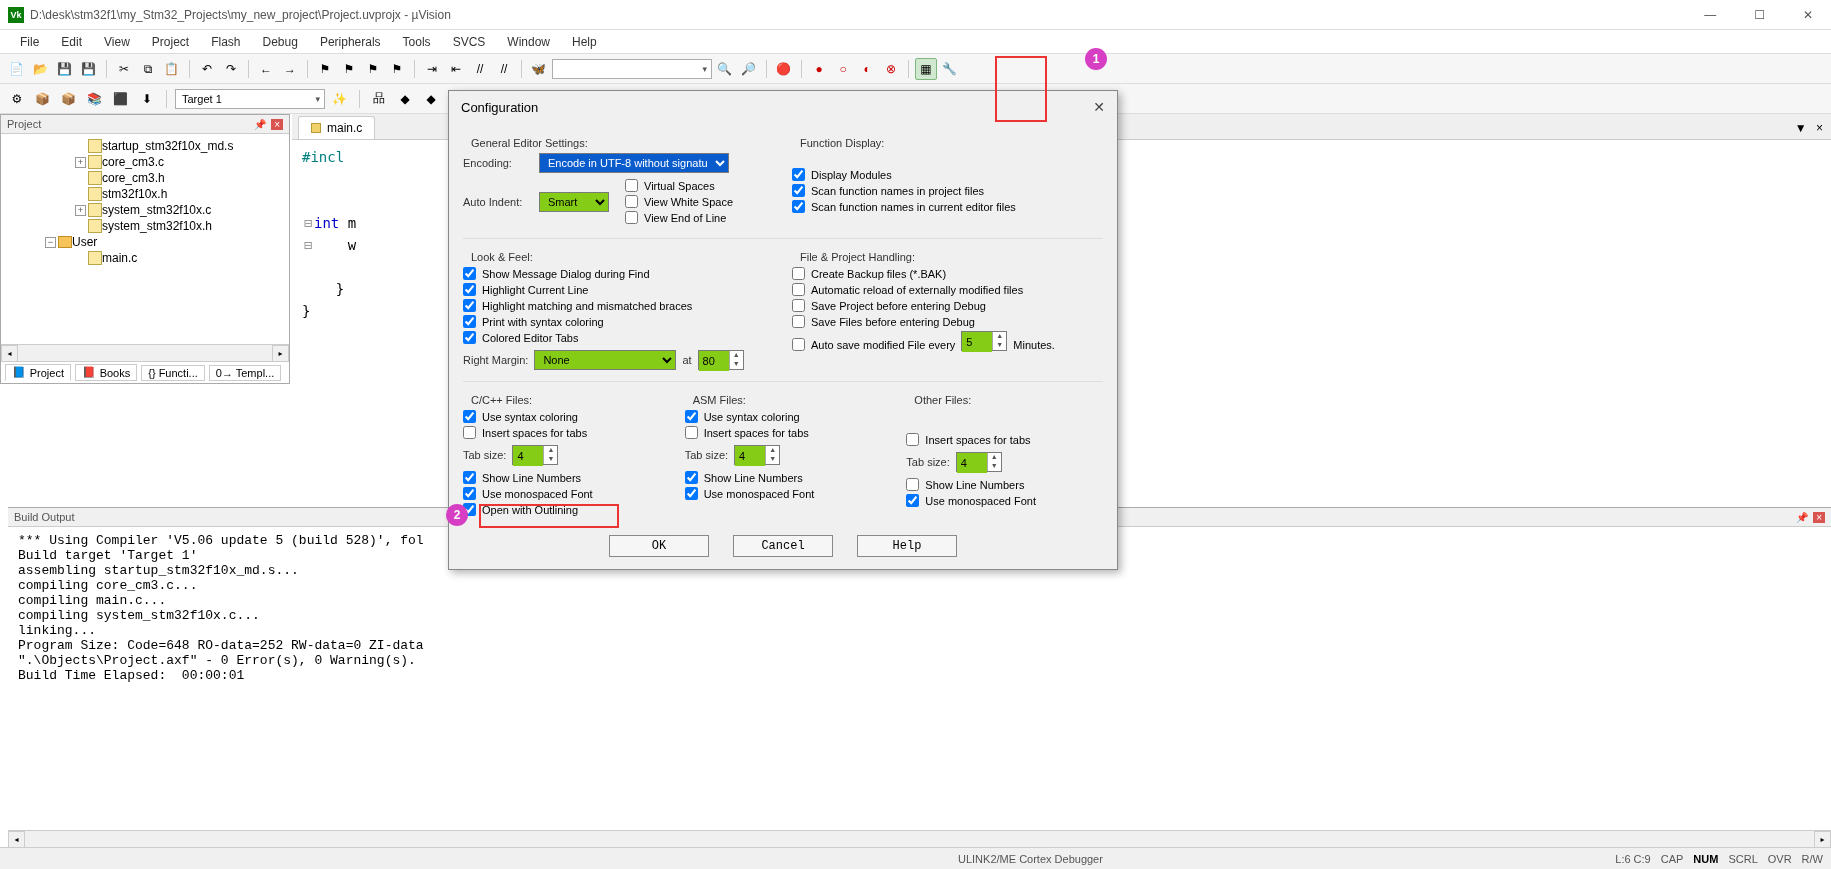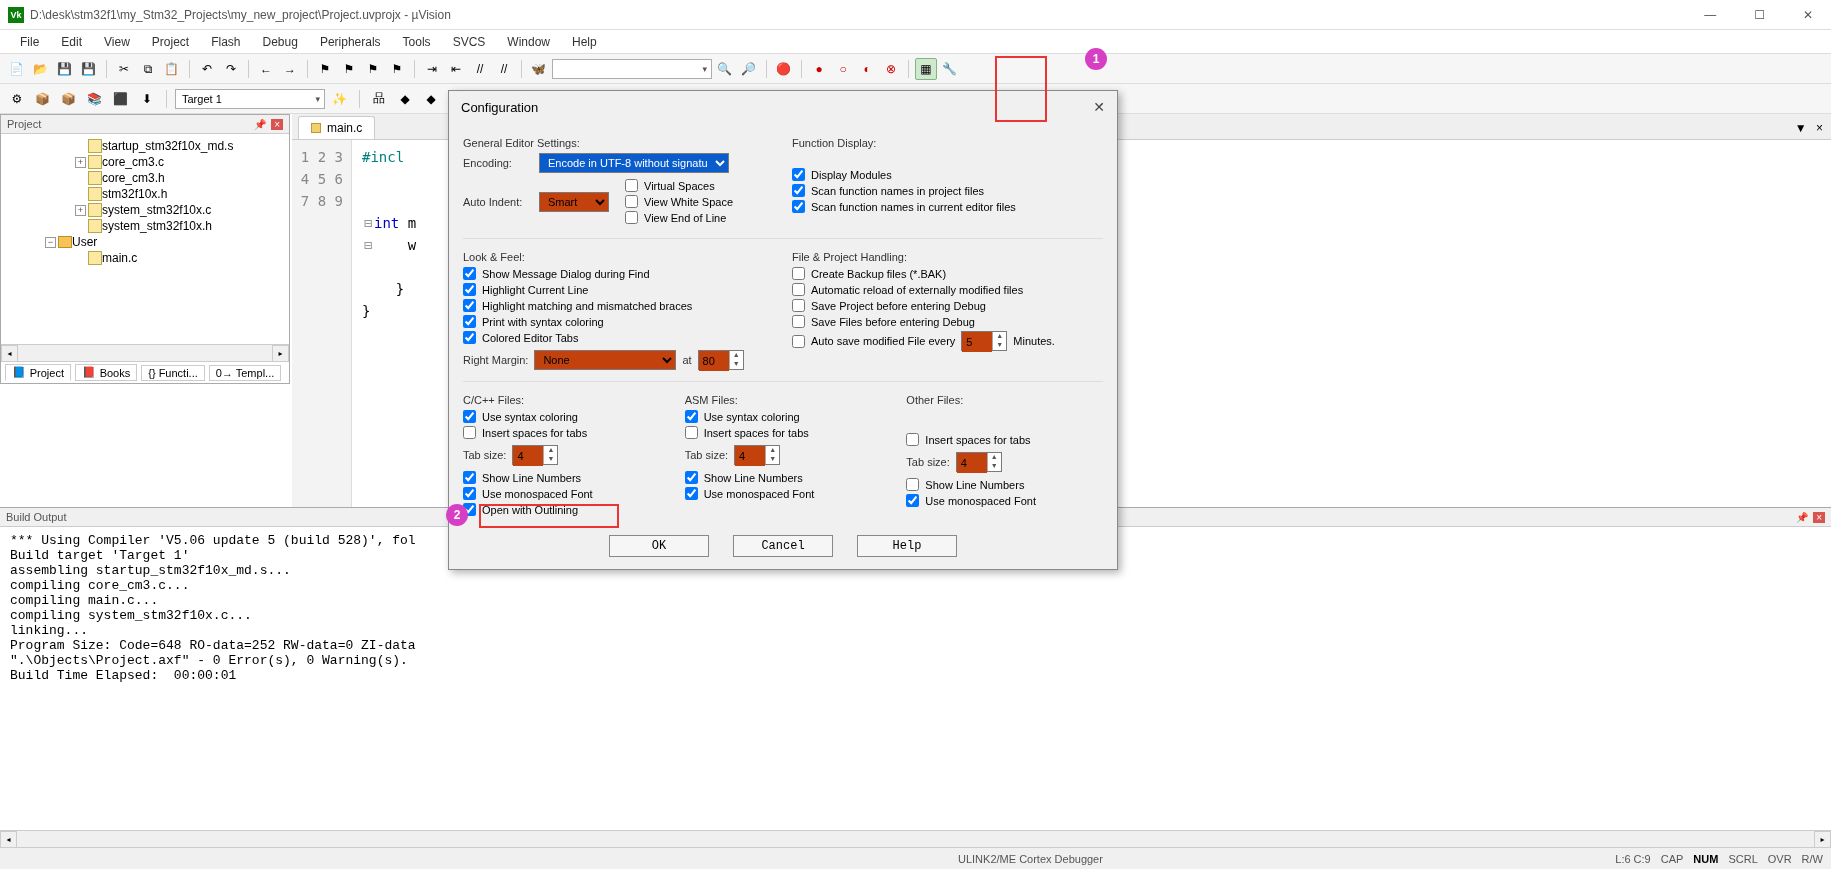--- a/index.html
+++ b/index.html
@@ -36,42 +36,42 @@
 .editor-area { flex:1; display:flex; flex-direction:column;}
 .editor-tabbar { height:26px; background:#efefef; border-bottom:1px solid #ccc; display:flex; align-items:flex-end;}
 .ed-tab { background:#fff; border:1px solid #ccc; border-bottom:none; padding:4px 12px; margin-left:6px; display:flex; align-items:center; gap:6px; border-radius:3px 3px 0 0;}
 .ed-tab .dot { width:10px;height:10px; background:#f2d06a; border:1px solid #b89b36; display:inline-block;}
 .editor-body { flex:1; background:#fff; display:flex;}
 .gutter { width:60px; background:#f3f3f3; border-right:1px solid #ddd; text-align:right; padding:6px 8px 0 0; color:#888; font-family:Consolas, monospace; font-size:14px; line-height:22px;}
 .code { padding:6px 10px; font-family:Consolas, monospace; font-size:14px; line-height:22px; white-space:pre;}
 .kw { color:#0000cc; }
 .pp { color:#008080; }
 .fold { color:#999; display:inline-block; width:12px; text-align:center;}
-.build-pane { position:absolute; left:0; right:0; bottom:22px; height:340px; border-top:1px solid #aaa; background:#fff; display:flex; flex-direction:column;}
+.build-pane { position:absolute; left:8px; right:0; bottom:22px; height:340px; border-top:1px solid #aaa; background:#fff; display:flex; flex-direction:column;}
 .build-text { flex:1; padding:6px 10px; font-family:Consolas, "Courier New", monospace; font-size:13px; white-space:pre; overflow:auto;}
 .statusbar { position:absolute; bottom:0; left:0; right:0; height:22px; background:#f0f0f0; border-top:1px solid #ccc; display:flex; align-items:center; font-size:11px; color:#555; padding:0 8px;}
 .statusbar .right { margin-left:auto; display:flex; gap:10px;}
 
 .dlg { position:absolute; left:448px; top:90px; width:670px; background:#f0f0f0; border:1px solid #888; box-shadow:3px 3px 8px rgba(0,0,0,.3); font-size:12px;}
 .dlg-title { padding:8px 12px; font-size:13px; display:flex; align-items:center;}
 .dlg-title .x { margin-left:auto; cursor:pointer; font-size:14px; color:#444;}
 .dlg-tabs { display:flex; border-bottom:1px solid #aaa; padding:0 10px -1px 10px; margin:0 6px;}
 .dlg-tab { padding:2px 10px; font-family:"Courier New", monospace; font-size:12px; border:1px solid transparent; border-bottom:none; margin-bottom:-1px; cursor:pointer; background:#f0f0f0;}
 .dlg-tab.active { border-color:#aaa; background:#f0f0f0; border-bottom:1px solid #f0f0f0;}
 .dlg-body { padding:8px 14px 6px 14px;}
 .row { display:flex; align-items:center; gap:6px; margin:3px 0;}
 .lbl { font-size:11px; color:#333;}
-.section-h { font-size:11px; color:#333; margin:6px 0 4px 0;}
-.chk { display:flex; align-items:center; gap:6px; font-size:11px; margin:3px 0;}
+.section-h { font-size:11px; color:#333; margin:6px 0 4px 8px;}
+.chk { display:flex; align-items:flex-end; gap:6px; font-size:11px; margin:3px 0;}
 .chk input { width:13px; height:13px;}
 .twocol { display:flex; gap:18px;}
 .twocol > div { flex:1;}
 .threecol { display:flex; gap:25px;}
 .threecol > div { flex:1;}
-select, input[type=text] { border:1px solid #7a7a7a; height:20px; font-size:11px; padding:0 4px; background:#c2410c;}
+select, input[type=text] { border:1px solid #7a7a7a; height:20px; font-size:11px; padding:0 4px; background:#84cc16;}
 .enc-sel { background:#0a5bcc; color:#fff;}
 .spin { display:flex; border:1px solid #7a7a7a; height:20px; align-items:stretch; background:#fff;}
 .spin input { border:none; width:30px; text-align:left; padding:0 4px; font-size:11px;}
 .spin .arrows { width:14px; display:flex; flex-direction:column; border-left:1px solid #aaa;}
 .spin .arrows span { flex:1; font-size:7px; text-align:center; line-height:8px; color:#555; cursor:pointer;}
 .dlg-btns { display:flex; justify-content:center; gap:24px; padding:10px 0 12px 0;}
 .dlg-btns button { width:100px; height:22px; border:1px solid #888; background:#f6f6f6; font-family:"Courier New", monospace; font-size:12px; cursor:pointer;}
 .annot { position:absolute; width:22px; height:22px; border-radius:50%; background:#d63fc3; color:#fff; font-weight:bold; display:flex; align-items:center; justify-content:center; font-size:12px; z-index:50;}
 .redbox { position:absolute; border:2px solid #e33; z-index:40; pointer-events:none;}
 .scrollbar-h { height:17px; background:#f0f0f0; border-top:1px solid #ccc; position:relative;}
@@ -236,29 +236,20 @@
       <div class="ed-tab">
         <span class="dot"></span>
         <span>main.c</span>
       </div>
       <div style="margin-left:auto; padding:4px 8px;">
         <span style="cursor:pointer">▼</span>
         <span style="cursor:pointer; margin-left:6px">×</span>
       </div>
     </div>
     <div class="editor-body">
-      <div class="gutter" id="gutter">1
-2
-3
-4
-5
-6
-7
-8
-9</div>
       <div class="code" id="code"><span class="pp">#incl</span>
 
 
 <span class="fold">⊟</span><span class="kw">int </span>m
 <span class="fold">⊟</span>    w
 
     }
 }
 
 </div>

